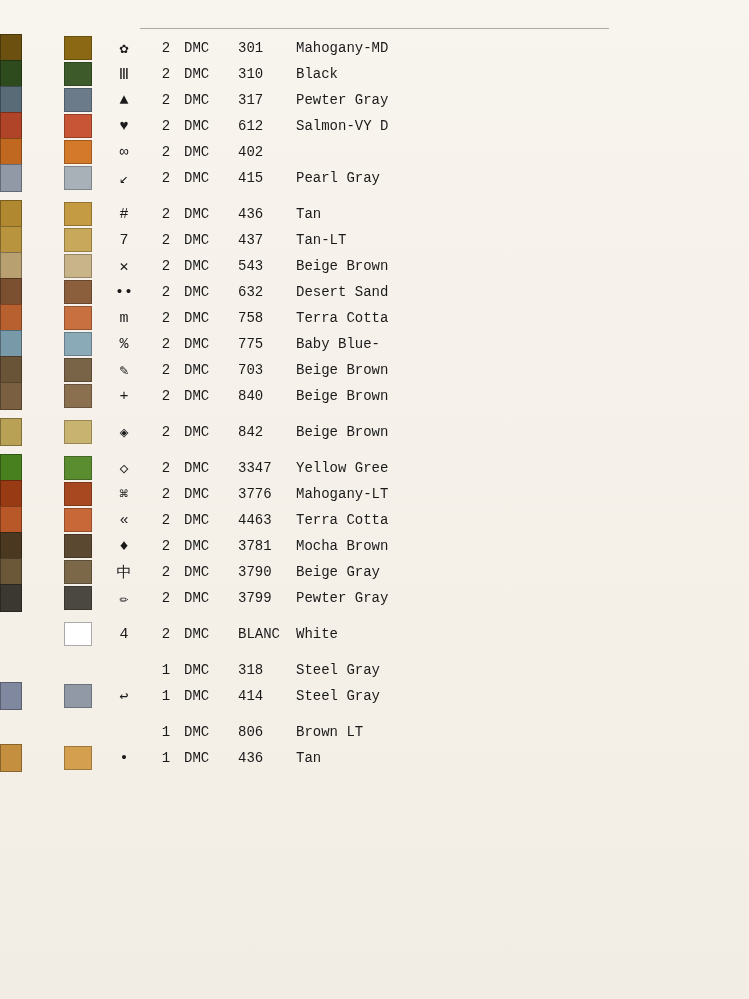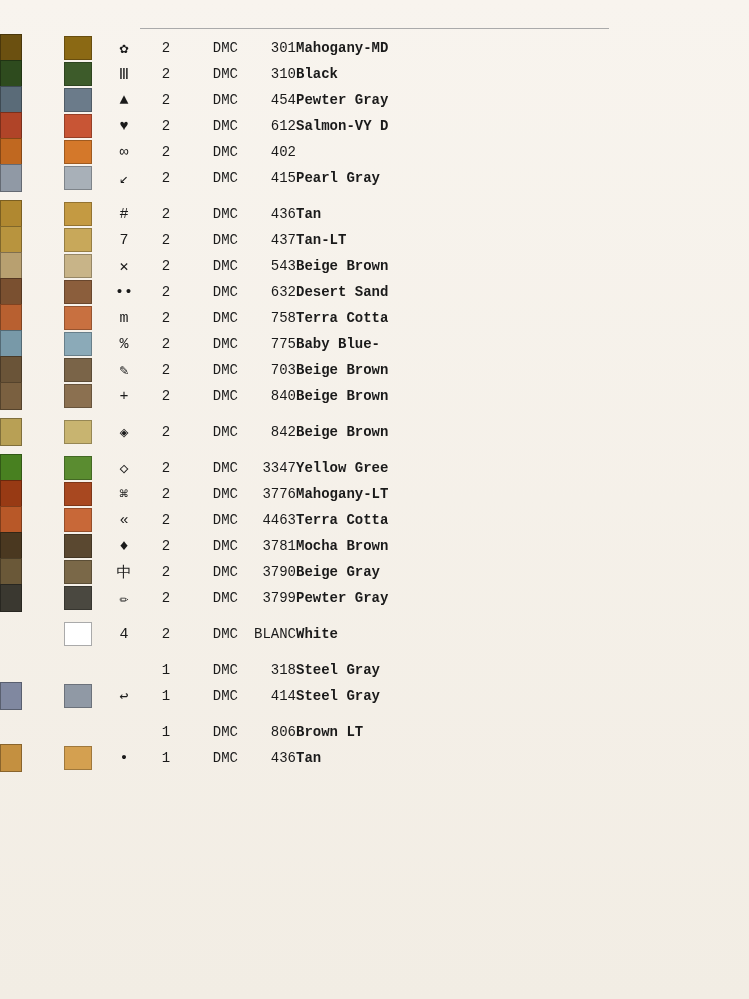--- a/index.html
+++ b/index.html
@@ -90,23 +90,23 @@
     }
 
     .row-content {
       display: flex;
       align-items: center;
       flex: 1;
     }
 
     .sym { width: 48px; text-align: center; font-size: 15px; }
     .qty { width: 36px; text-align: center; }
-    .brand { width: 54px; text-align: right; }
-    .dmc-no { width: 58px; text-align: right; }
-    .color-name { flex: 1; font-weight: bold; }
+    .brand { width: 54px; text-align: left; }
+    .dmc-no { width: 58px; text-align: left; }
+    .color-name { flex: 1; }
   </style>
 </head>
 <body>
 
 <div class="page">
 
   <div class="header">
     <div class="title-full"></div>
     <div class="col-headers">
       <span class="col-symbol"></span>
@@ -146,21 +146,21 @@
       </div>
       <div class="thread-row">
         <div class="swatch-area">
           <div class="tab-swatch" style="background-color: rgb(90, 107, 120);"></div>
           <div class="swatch" style="background-color: rgb(107, 123, 138);"></div>
         </div>
         <div class="row-content">
           <span class="sym">▲</span>
           <span class="qty">2</span>
           <span class="brand">DMC</span>
-          <span class="dmc-no">454</span>
+          <span class="dmc-no">317</span>
           <span class="color-name">Pewter Gray</span>
         </div>
       </div>
       <div class="thread-row">
         <div class="swatch-area">
           <div class="tab-swatch" style="background-color: rgb(176, 68, 40);"></div>
           <div class="swatch" style="background-color: rgb(200, 85, 53);"></div>
         </div>
         <div class="row-content">
           <span class="sym">♥</span>

